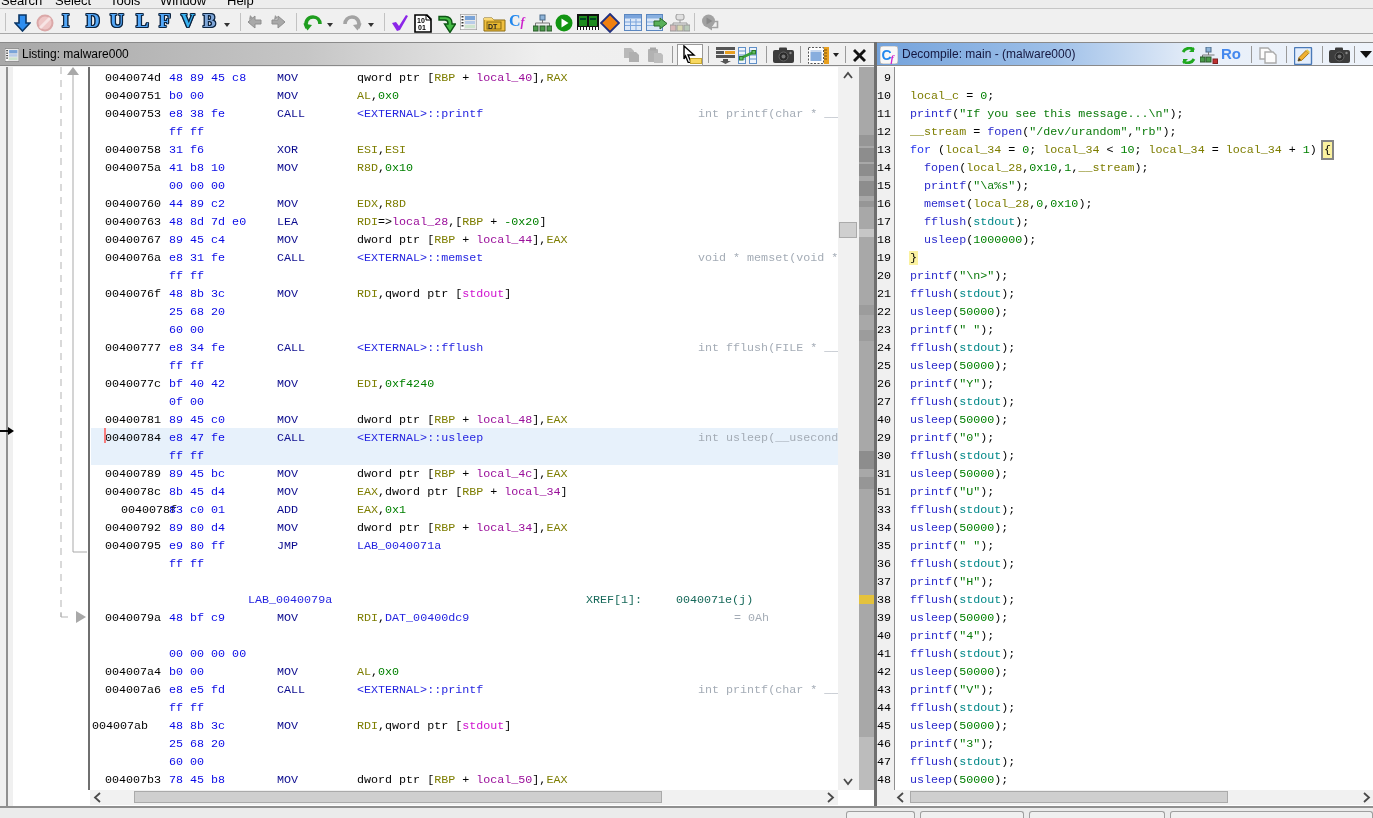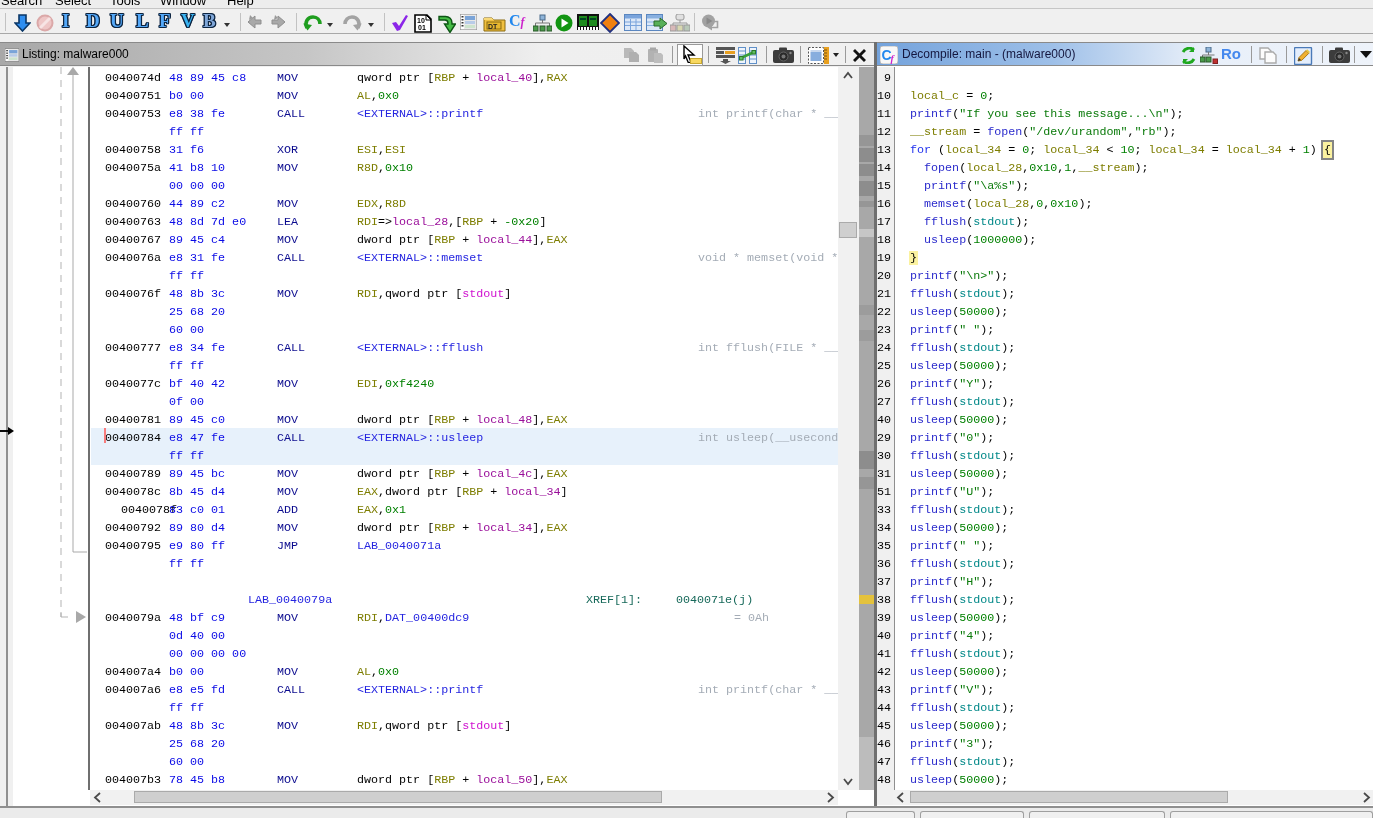--- a/index.html
+++ b/index.html
@@ -376,26 +376,25 @@
 <div class="lr" style="top:361.5px"><b class="hl"></b><s class="ad" style="left:15px">00400784</s><s class="by" style="left:79px">e8 47 fe</s><s class="mn" style="left:187px">CALL</s><s style="left:267px"><s class="ex">&lt;EXTERNAL&gt;::usleep</s></s><s class="cm" style="left:608px">int usleep(__usecond</s></div>
 <div class="lr" style="top:379.5px"><b class="hl"></b><s class="by" style="left:79px">ff ff</s></div>
 <div class="lr" style="top:397.5px"><s class="ad" style="left:15px">00400789</s><s class="by" style="left:79px">89 45 bc</s><s class="mn" style="left:187px">MOV</s><s style="left:267px">dword ptr [<s class="rg">RBP</s> + <s class="vr">local_4c</s>],<s class="rg">EAX</s></s></div>
 <div class="lr" style="top:415.5px"><s class="ad" style="left:15px">0040078c</s><s class="by" style="left:79px">8b 45 d4</s><s class="mn" style="left:187px">MOV</s><s style="left:267px"><s class="rg">EAX</s>,dword ptr [<s class="rg">RBP</s> + <s class="vr">local_34</s>]</s></div>
 <div class="lr" style="top:433.5px"><s class="ad" style="left:31px">0040078f</s><s class="by" style="left:79px">83 c0 01</s><s class="mn" style="left:187px">ADD</s><s style="left:267px"><s class="rg">EAX</s>,<s class="ct">0x1</s></s></div>
 <div class="lr" style="top:451.5px"><s class="ad" style="left:15px">00400792</s><s class="by" style="left:79px">89 80 d4</s><s class="mn" style="left:187px">MOV</s><s style="left:267px">dword ptr [<s class="rg">RBP</s> + <s class="vr">local_34</s>],<s class="rg">EAX</s></s></div>
 <div class="lr" style="top:469.5px"><s class="ad" style="left:15px">00400795</s><s class="by" style="left:79px">e9 80 ff</s><s class="mn" style="left:187px">JMP</s><s style="left:267px"><s class="lb">LAB_0040071a</s></s></div>
 <div class="lr" style="top:487.5px"><s class="by" style="left:79px">ff ff</s></div>
 <div class="lr" style="top:523.5px"><s class="lb" style="left:158px">LAB_0040079a</s><s class="xh" style="left:496px">XREF[1]:</s><s class="xr" style="left:586px">0040071e(j)</s></div>
 <div class="lr" style="top:541.5px"><s class="ad" style="left:15px">0040079a</s><s class="by" style="left:79px">48 bf c9</s><s class="mn" style="left:187px">MOV</s><s style="left:267px"><s class="rg">RDI</s>,<s class="lb">DAT_00400dc9</s></s><s class="cm" style="left:644px">= 0Ah</s></div>
-<div class="lr" style="top:559.5px"><s class="by" style="left:79px">0d 40 00</s></div>
 <div class="lr" style="top:577.5px"><s class="by" style="left:79px">00 00 00 00</s></div>
 <div class="lr" style="top:595.5px"><s class="ad" style="left:15px">004007a4</s><s class="by" style="left:79px">b0 00</s><s class="mn" style="left:187px">MOV</s><s style="left:267px"><s class="rg">AL</s>,<s class="ct">0x0</s></s></div>
 <div class="lr" style="top:613.5px"><s class="ad" style="left:15px">004007a6</s><s class="by" style="left:79px">e8 e5 fd</s><s class="mn" style="left:187px">CALL</s><s style="left:267px"><s class="ex">&lt;EXTERNAL&gt;::printf</s></s><s class="cm" style="left:608px">int printf(char * __</s></div>
 <div class="lr" style="top:631.5px"><s class="by" style="left:79px">ff ff</s></div>
-<div class="lr" style="top:649.5px"><s class="ad" style="left:15px">004007ab</s><s class="by" style="left:79px">48 8b 3c</s><s class="mn" style="left:187px">MOV</s><s style="left:267px"><s class="rg">RDI</s>,qword ptr [<s class="st">stdout</s>]</s></div>
+<div class="lr" style="top:649.5px"><s class="ad" style="left:2px">004007ab</s><s class="by" style="left:79px">48 8b 3c</s><s class="mn" style="left:187px">MOV</s><s style="left:267px"><s class="rg">RDI</s>,qword ptr [<s class="st">stdout</s>]</s></div>
 <div class="lr" style="top:667.5px"><s class="by" style="left:79px">25 68 20</s></div>
 <div class="lr" style="top:685.5px"><s class="by" style="left:79px">60 00</s></div>
 <div class="lr" style="top:703.5px"><s class="ad" style="left:15px">004007b3</s><s class="by" style="left:79px">78 45 b8</s><s class="mn" style="left:187px">MOV</s><s style="left:267px">dword ptr [<s class="rg">RBP</s> + <s class="vr">local_50</s>],<s class="rg">EAX</s></s></div>
   <div id="cursor"></div>
  </div>
  <div id="lvsb">
   <div class="sarrow" style="left:2px;top:1px">
         <svg width="16" height="16">
           <polyline points="4,10 8,5 12,10" fill="none" stroke="#4a4a4a" stroke-width="1.8"></polyline>
         </svg>

